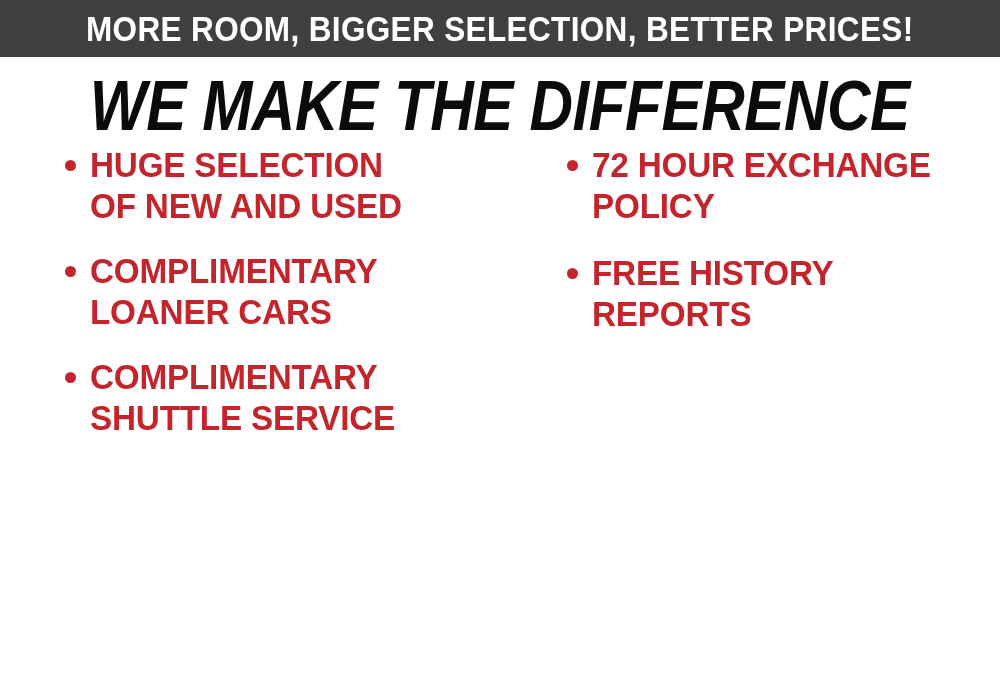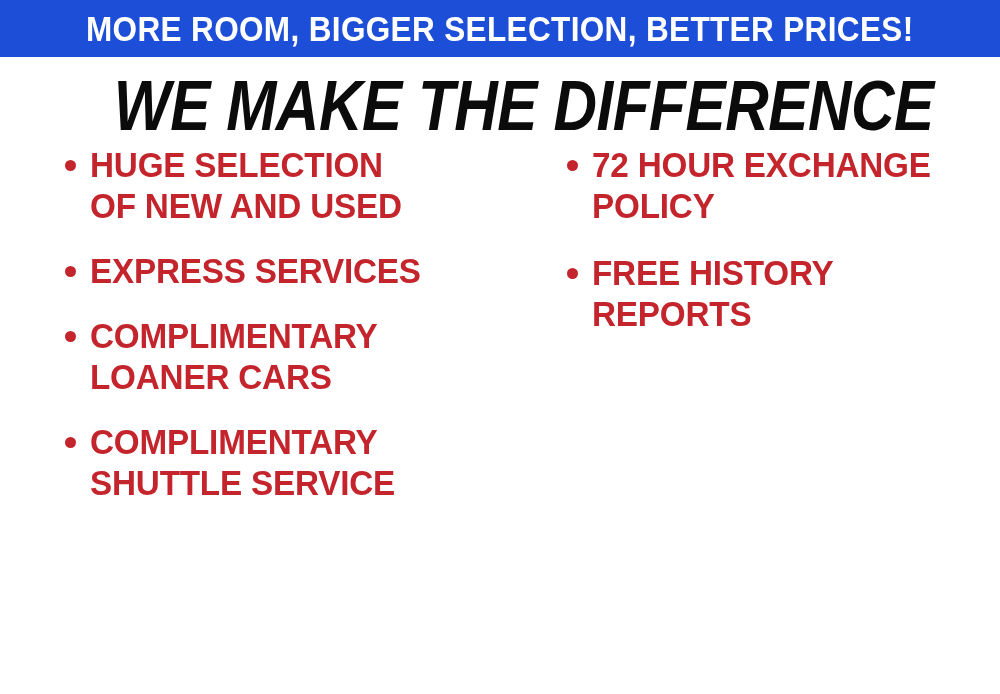--- a/index.html
+++ b/index.html
@@ -18,21 +18,21 @@
     -webkit-font-smoothing: antialiased;
   }
 
   
   .banner {
     position: absolute;
     left: 0;
     top: 0;
     width: 1000px;
     height: 57px;
-    background: #1d4ed8;
+    background: #404040;
     display: flex;
     align-items: center;
     justify-content: center;
   }
 
   .banner-text {
     color: #ffffff;
     font-family: "Liberation Sans", sans-serif;
     font-weight: bold;
     font-size: 35px;
@@ -43,21 +43,21 @@
     white-space: nowrap;
     text-align: center;
   }
 
   
   .headline {
     position: absolute;
     left: 0;
     top: 70px;
     width: 1000px;
-    text-align: right;
+    text-align: center;
   }
 
   .headline-text {
     display: inline-block;
     color: #0b0b0b;
     font-family: "Liberation Sans", sans-serif;
     font-weight: bold;
     font-style: italic;
     font-size: 70px;
     line-height: 72px;
@@ -140,24 +140,20 @@
   <div class="columns">
 
     <div class="column left">
 
       <div class="bullet-item">
         <span class="bullet-dot"></span>
         <span class="bullet-label">HUGE SELECTION
 OF NEW AND USED</span>
       </div>
 
-      <div class="bullet-item">
-        <span class="bullet-dot"></span>
-        <span class="bullet-label">EXPRESS SERVICES</span>
-      </div>
 
 
       <div class="bullet-item">
         <span class="bullet-dot"></span>
         <span class="bullet-label">COMPLIMENTARY
 LOANER CARS</span>
       </div>
 
       <div class="bullet-item">
         <span class="bullet-dot"></span>

